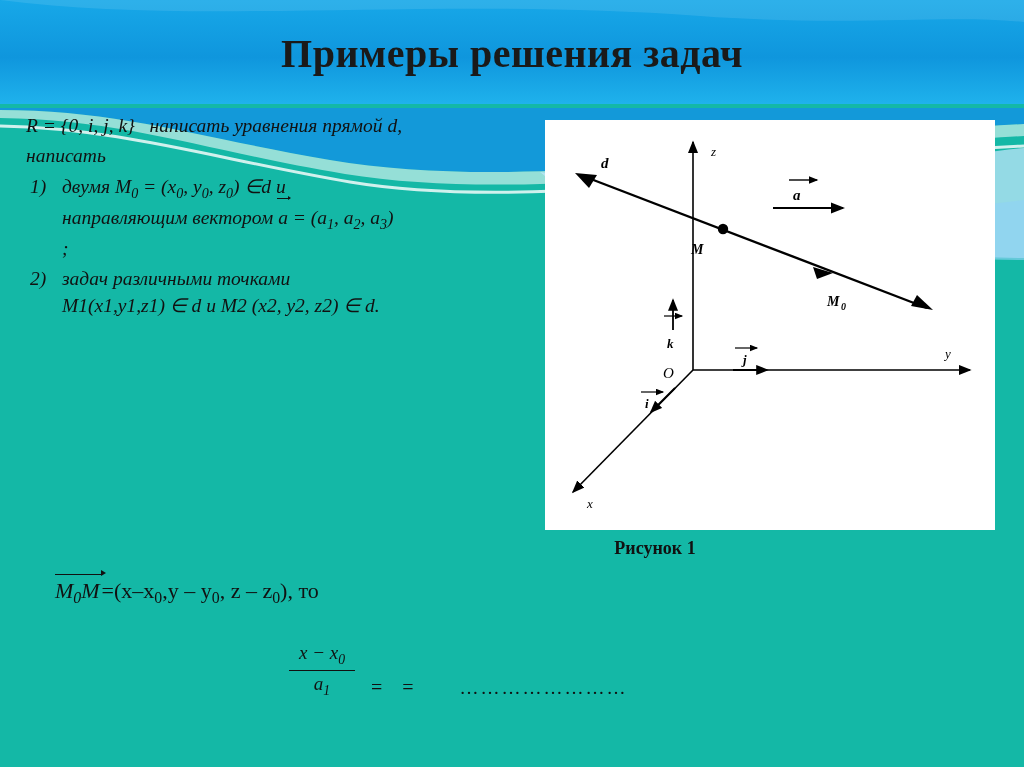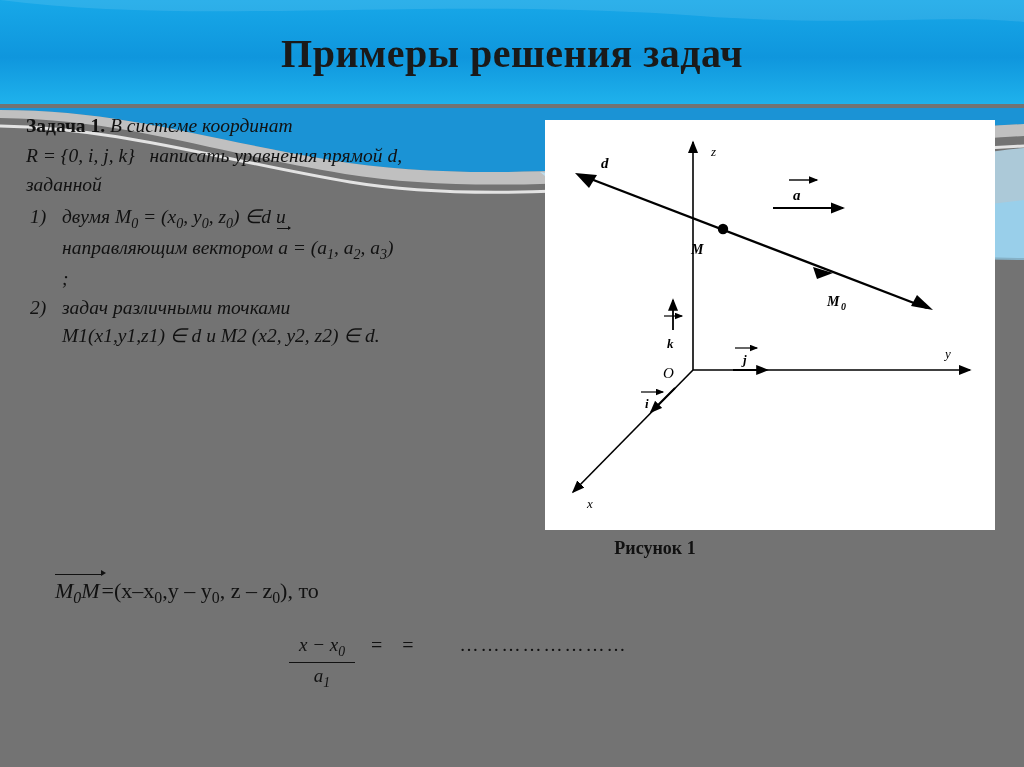--- a/index.html
+++ b/index.html
@@ -14,21 +14,21 @@
     overflow: hidden;
     position: relative;
   }
 
   
   #slide {
     position: absolute;
     left: 0; top: 0;
     width: 1024px;
     height: 767px;
-    background: #737373;
+    background: #14b8a6;
     overflow: hidden;
   }
 
   
   .header-band {
     position: absolute;
     left: 0; top: 0;
     width: 1024px;
     height: 108px;
     overflow: hidden;
@@ -186,23 +186,23 @@
     right: -4px;
     top: -0.35em;
     border-left: 5px solid #111;
     border-top: 3px solid transparent;
     border-bottom: 3px solid transparent;
   }
 
   .eqrow {
     position: absolute;
     left: 228px;
-    top: 56px;
+    top: 64px;
     display: flex;
-    align-items: flex-start;
+    align-items: flex-end;
     font-size: 19px;
   }
   .frac {
     display: inline-flex;
     flex-direction: column;
     align-items: center;
     font-style: italic;
     margin: 0 6px;
   }
   .frac .num {
@@ -255,32 +255,28 @@
   <svg class="swoosh" viewBox="0 0 1024 190" xmlns="http://www.w3.org/2000/svg">
     <path d="M0 2 C 120 2, 200 30, 330 52 C 470 76, 650 60, 790 40 C 900 24, 980 18, 1024 16 L1024 0 L0 0 Z" fill="#1396dd" opacity="0.92"></path>
     <path d="M0 10 C 130 12, 210 44, 345 66 C 480 88, 660 72, 800 52 C 905 37, 985 30, 1024 28 L1024 16 C 980 18, 900 24, 790 40 C 650 60, 470 76, 330 52 C 200 30, 120 2, 0 2 Z" fill="#ffffff" opacity="0.55"></path>
     <path d="M540 64 C 660 84, 800 74, 900 58 C 960 48, 1000 42, 1024 40 L1024 150 C 960 150, 820 140, 700 122 C 620 110, 570 90, 540 64 Z" fill="#bfe6f9" opacity="0.75"></path>
     <path d="M660 98 C 760 114, 880 110, 1024 92 L1024 152 C 900 152, 760 136, 660 98 Z" fill="#8fd3f4" opacity="0.65"></path>
     <path d="M0 18 C 120 20, 220 52, 350 74 C 470 94, 640 82, 780 62 C 890 46, 975 40, 1024 38" fill="none" stroke="#ffffff" stroke-width="3" opacity="0.8"></path>
   </svg>
 
   <div class="textcol">
 
-    <p class="p1">
-      <b>Задача 1.</b>
-      <span>В системе координат</span>
-    </p>
 
     <p class="p1">
       <span class="rset">R = {0, i, j, k}</span>
       &nbsp;
       <span>написать уравнения прямой d,</span>
     </p>
 
-    <p class="p1">заданной</p>
+    <p class="p1">написать</p>
 
     <ol class="items">
       <li>
         <span>двумя M</span><sub>0</sub><span> = (x</span><sub>0</sub><span>, y</span><sub>0</sub><span>, z</span><sub>0</sub><span>) ∈d  и</span>
         <br>
         <span>направляющим вектором</span>
         <span class="vecletter">a</span>
         <span>= (a</span><sub>1</sub><span>, a</span><sub>2</sub><span>, a</span><sub>3</sub><span>)</span>
         <br>
         <span>;</span>

